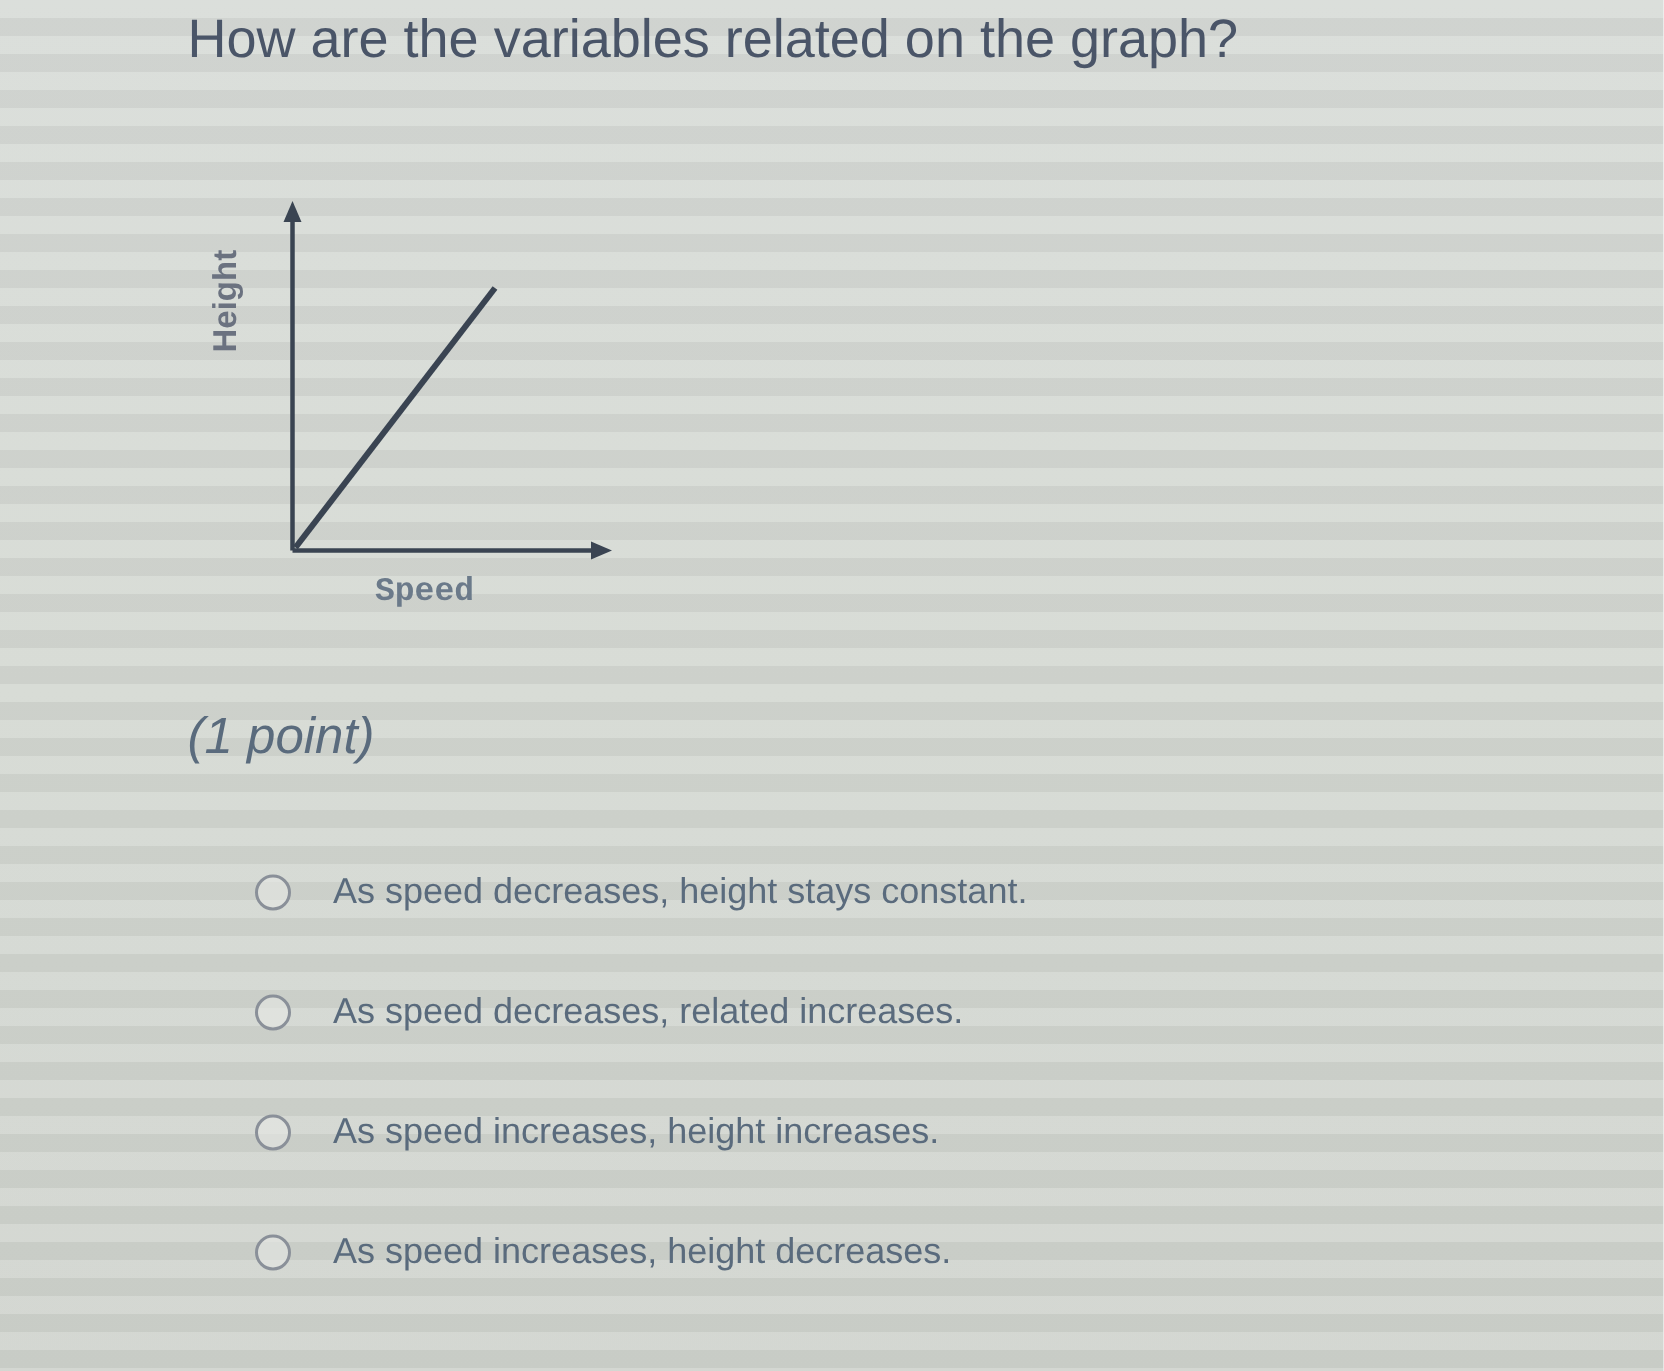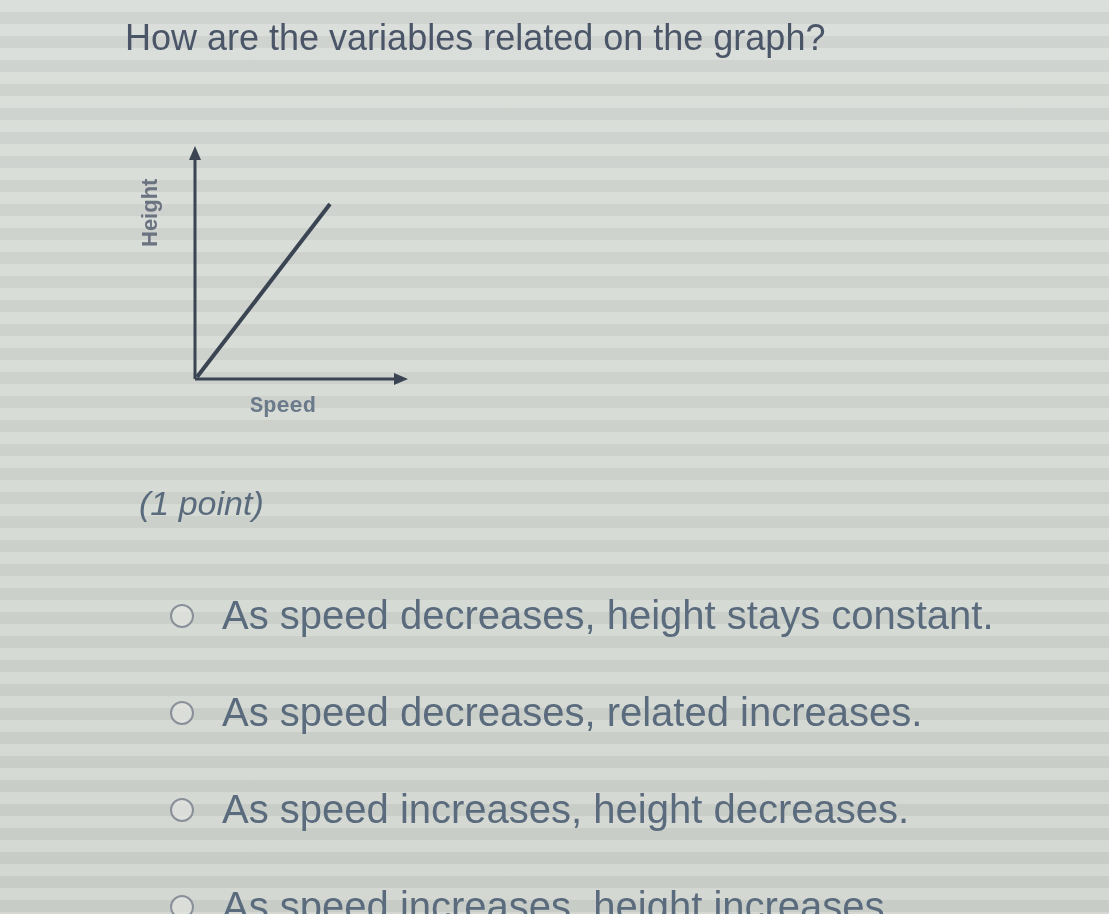--- a/index.html
+++ b/index.html
@@ -34,21 +34,21 @@
       z-index: 1;
     }
     .content {
       position: relative;
       z-index: 2;
       padding: 0 0 0 125px;
     }
     .question-text {
       font-size: 36px;
       color: #4a5568;
-      padding-top: 17px;
+      padding-top: 5px;
       font-weight: 400;
     }
     .graph-container {
       position: relative;
       margin-top: 85px;
       margin-left: 25px;
       width: 260px;
       height: 280px;
     }
     .graph-svg {
@@ -70,21 +70,21 @@
       position: absolute;
       left: 100px;
       top: 250px;
       font-size: 22px;
       font-weight: bold;
       color: #6b7a8a;
       font-family: Liberation Mono, monospace;
     }
     .points-label {
       margin-top: 60px;
-      margin-left: 14px;
+      margin-left: 0;
       font-size: 34px;
       font-style: italic;
       color: #5a6b7d;
     }
     .options-container {
       margin-top: 70px;
       margin-left: 45px;
     }
     .option-row {
       display: flex;
@@ -94,21 +94,21 @@
     .radio-button {
       width: 24px;
       height: 24px;
       border: 2px solid #8a9099;
       border-radius: 50%;
       background: rgba(230,232,228,0.6);
       margin-right: 28px;
       flex-shrink: 0;
     }
     .option-text {
-      font-size: 40px;
+      font-size: 24px;
       color: #5a6b7d;
     }
   </style>
 </head>
 <body>
 
 <div class="content">
   <div class="question-text">How are the variables related on the graph?</div>
 
   <div class="graph-container">
@@ -134,20 +134,20 @@
     <div class="option-row">
       <div class="radio-button"></div>
       <div class="option-text">As speed decreases, height stays constant.</div>
     </div>
     <div class="option-row">
       <div class="radio-button"></div>
       <div class="option-text">As speed decreases, related increases.</div>
     </div>
     <div class="option-row">
       <div class="radio-button"></div>
-      <div class="option-text">As speed increases, height decreases.</div>
+      <div class="option-text">As speed increases, height increases.</div>
     </div>
     <div class="option-row">
       <div class="radio-button"></div>
-      <div class="option-text">As speed increases, height increases.</div>
+      <div class="option-text">As speed increases, height decreases.</div>
     </div>
   </div>
 </div>
 
 </body></html>

